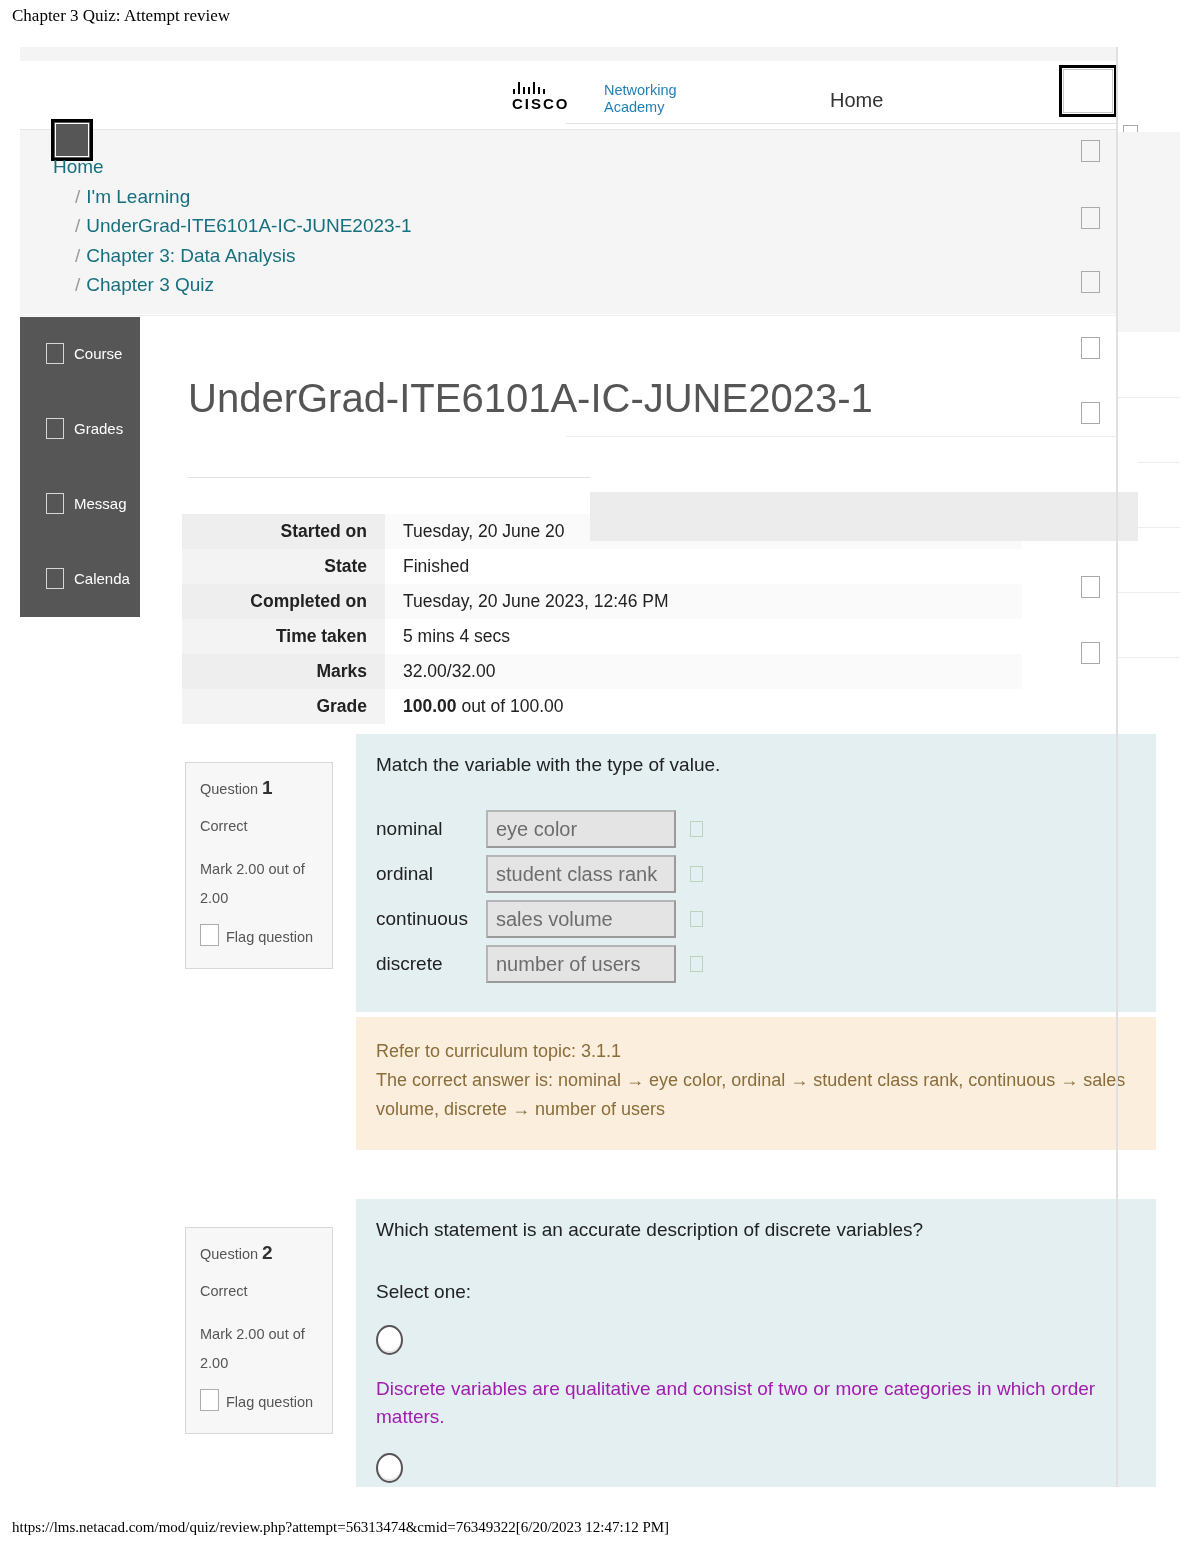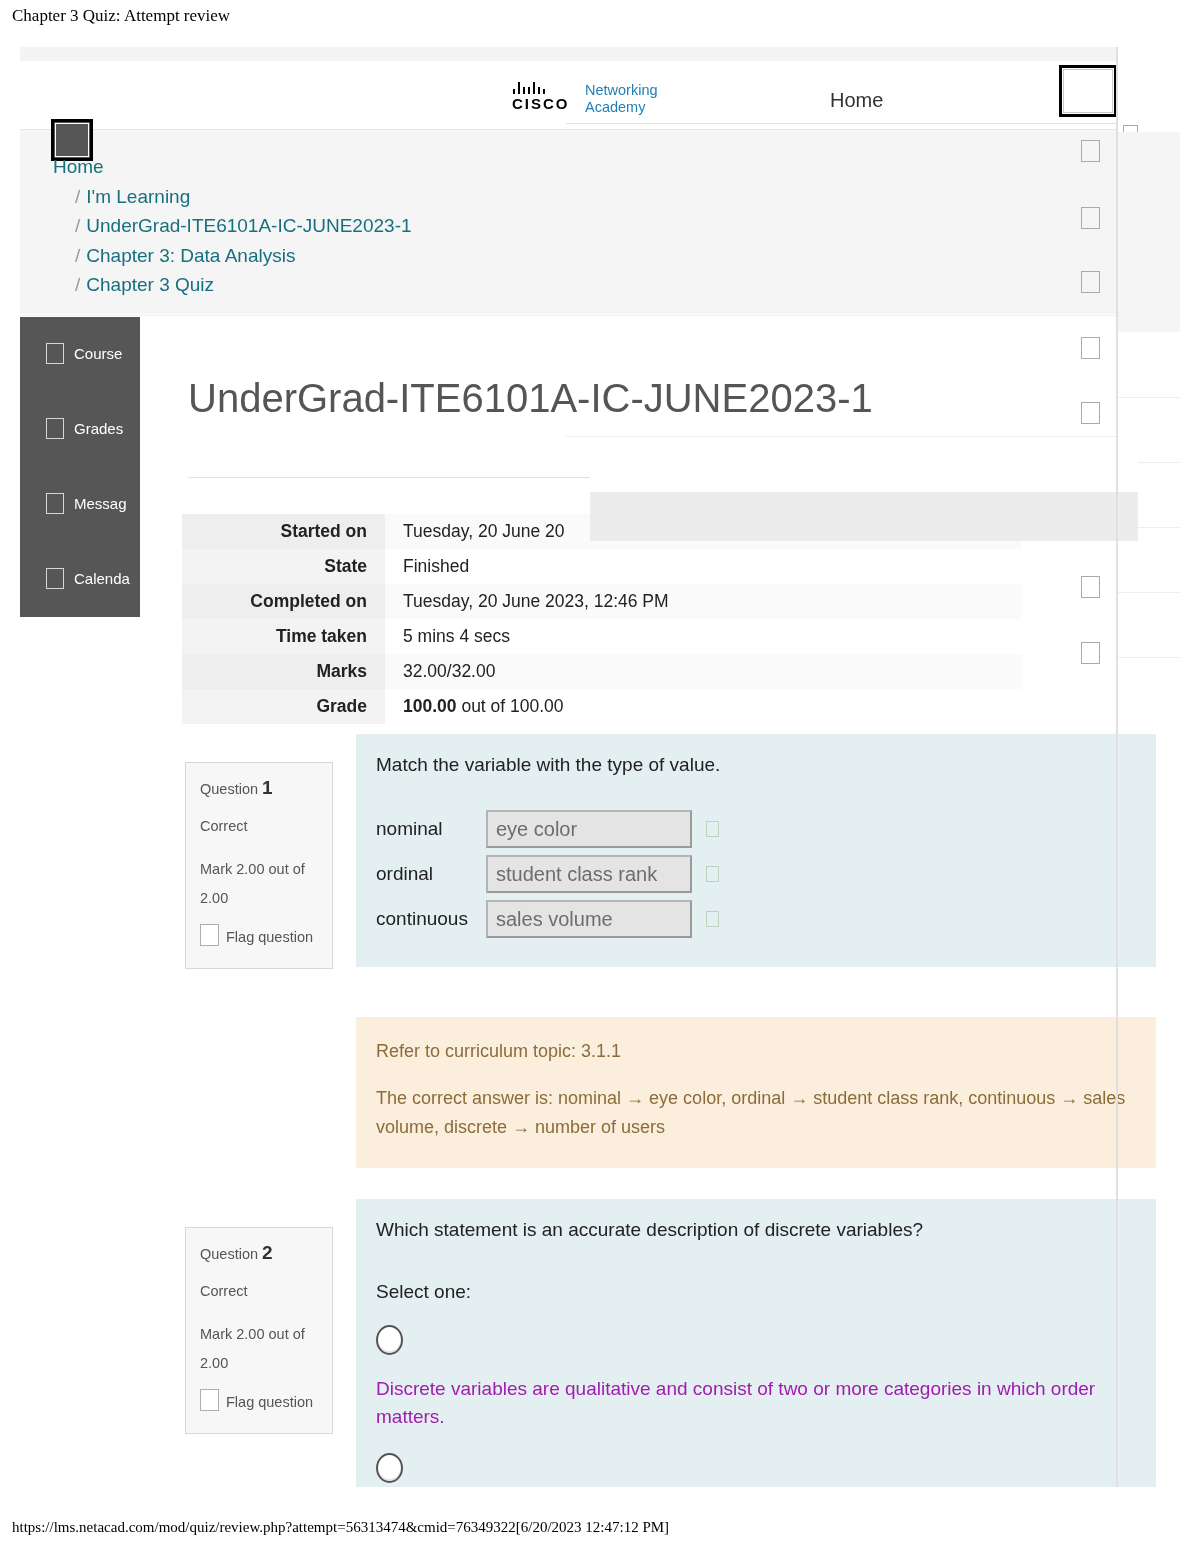--- a/index.html
+++ b/index.html
@@ -38,21 +38,21 @@
     background:#f4f4f4;
   }
 
   
   .site-header {
     position:absolute; left:0; top:14px; width:1097px; height:62px;
     background:#ffffff;
   }
   .brand {
     position:absolute; left:492px; top:20px;
-    display:flex; align-items:flex-start; gap:7px;
+    display:flex; align-items:flex-start; gap:26px;
   }
   .cisco-mark { width:66px; }
   .cisco-bars {
     display:flex; align-items:flex-end; gap:3px; height:13px; margin-bottom:2px;
     padding-left:1px;
   }
   .cisco-bars i { display:block; width:2px; background:#000; }
   .cisco-bars i:nth-child(1){height:5px;}
   .cisco-bars i:nth-child(2){height:12px;}
   .cisco-bars i:nth-child(3){height:7px;}
@@ -201,40 +201,40 @@
 
   
   .match-list { margin-top:32px; }
   .match-row {
     display:flex; align-items:center; margin-bottom:7px;
   }
   .match-label {
     width:110px; font-size:19px; color:#222; text-align:left;
   }
   .match-select {
-    width:206px; height:38px;
+    width:190px; height:38px;
     background:#e4e4e4;
     border:2px solid #9a9a9a;
     border-top-color:#b5b5b5; border-left-color:#b5b5b5;
     display:flex; align-items:center; padding:0 8px;
     font-size:20px; color:#6d6d6d;
     white-space:nowrap; overflow:hidden;
   }
   .match-mark {
     width:13px; height:16px; border:1px solid #bcd3bc; margin-left:14px;
   }
 
   
   .feedback {
     position:absolute; left:196px; width:800px;
     background:#fbeedd; color:#8a6d3b;
     padding:20px 20px 26px 20px;
     font-size:18px; line-height:29px;
   }
-  .feedback .p2 { margin-top:18px; }
+  .feedback .p2 { }
 
   
   .radio {
     width:27px; height:30px; border-radius:50%;
     border:2px solid #555; background:#fff;
     box-shadow:inset 0 -2px 0 rgba(0,0,0,.10);
   }
   .opt-text { font-size:19px; color:#a21caf; line-height:28px; margin-top:16px; }
   .opt-radio-wrap { margin-top:22px; }
 
@@ -396,20 +396,25 @@
           <div class="match-row">
             <div class="match-label">ordinal</div>
             <div class="match-select">student class rank</div>
             <div class="match-mark"></div>
           </div>
           <div class="match-row">
             <div class="match-label">continuous</div>
             <div class="match-select">sales volume</div>
             <div class="match-mark"></div>
           </div>
+          <div class="match-row">
+            <div class="match-label">discrete</div>
+            <div class="match-select">number of users</div>
+            <div class="match-mark"></div>
+          </div>
         </div>
       </div>
 
       <div class="feedback" style="top:283px;">
         <div>Refer to curriculum topic: 3.1.1</div>
         <div class="p2">The correct answer is: nominal → eye color, ordinal → student class rank, continuous → sales volume, discrete → number of users</div>
       </div>
     </div>
 
     <div class="q-block" style="top:885px;">

